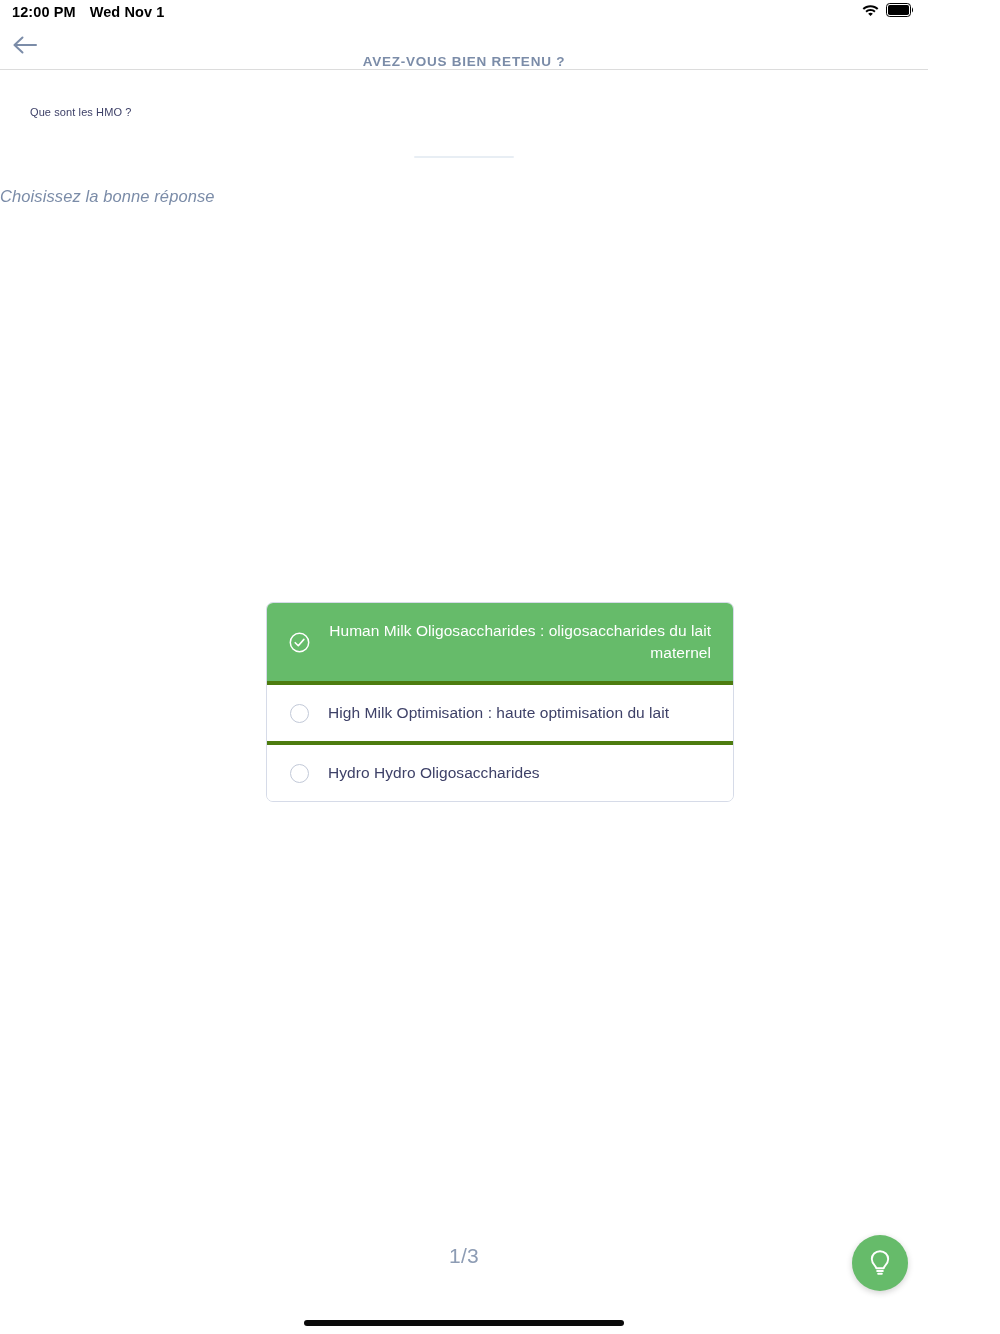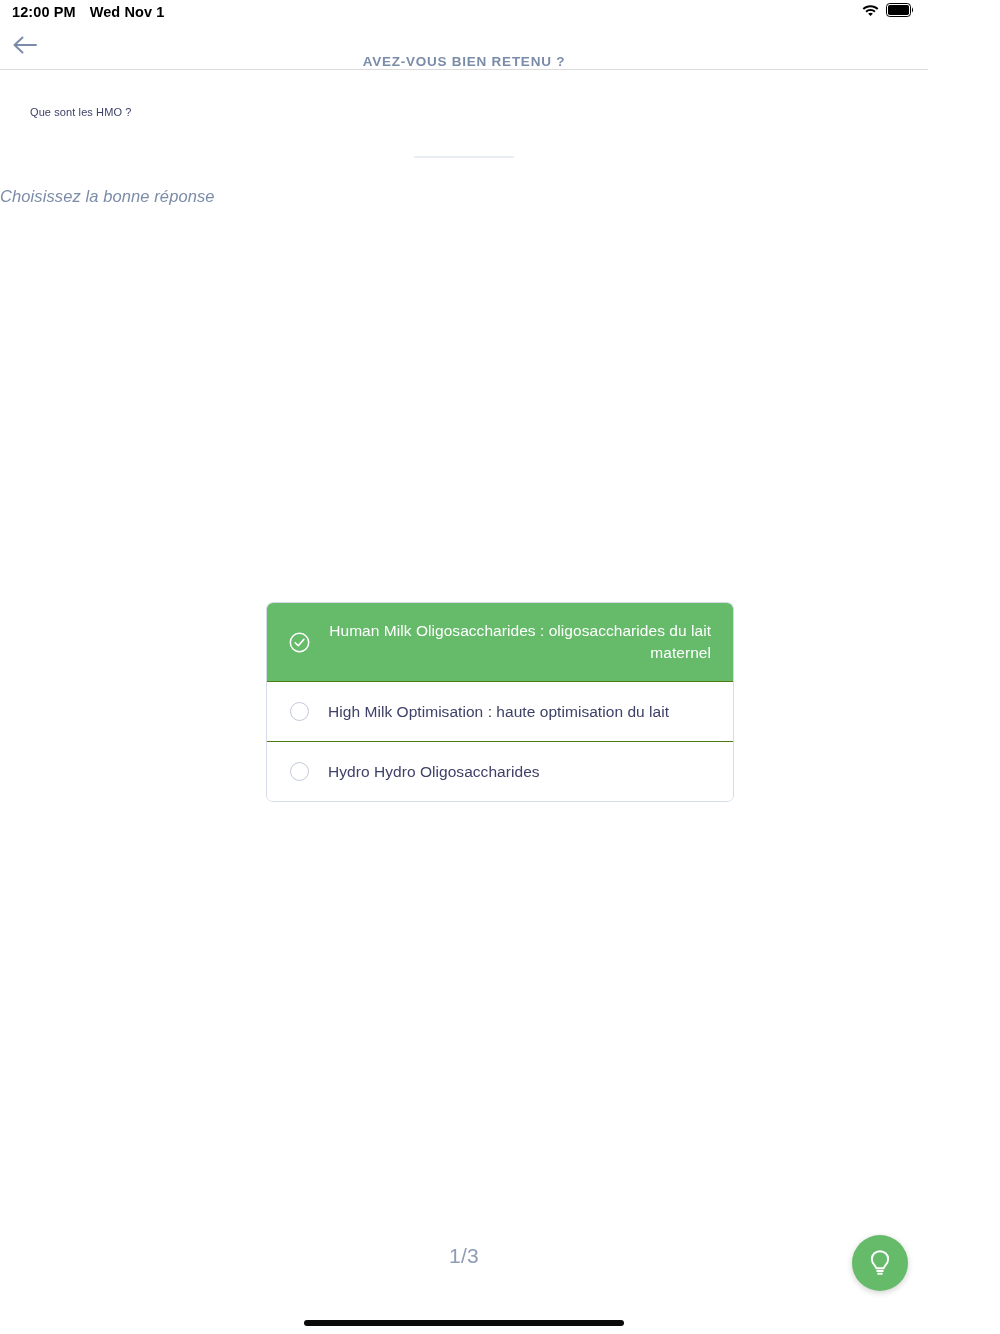--- a/index.html
+++ b/index.html
@@ -131,21 +131,21 @@
     background: #ffffff;
     overflow: hidden;
   }
 
   .answer-option {
     display: flex;
     align-items: center;
     gap: 18px;
     padding: 17px 22px 17px 22px;
     min-height: 60px;
-    border-top: 1px solid #4d7c0f;
+    border-top: 4px solid #4d7c0f;
     cursor: pointer;
     background: #ffffff;
   }
   .answer-option:first-child { border-top: none; }
 
   .answer-option.selected {
     background: #66bb6a;
     border-top-color: #66bb6a;
   }
 

